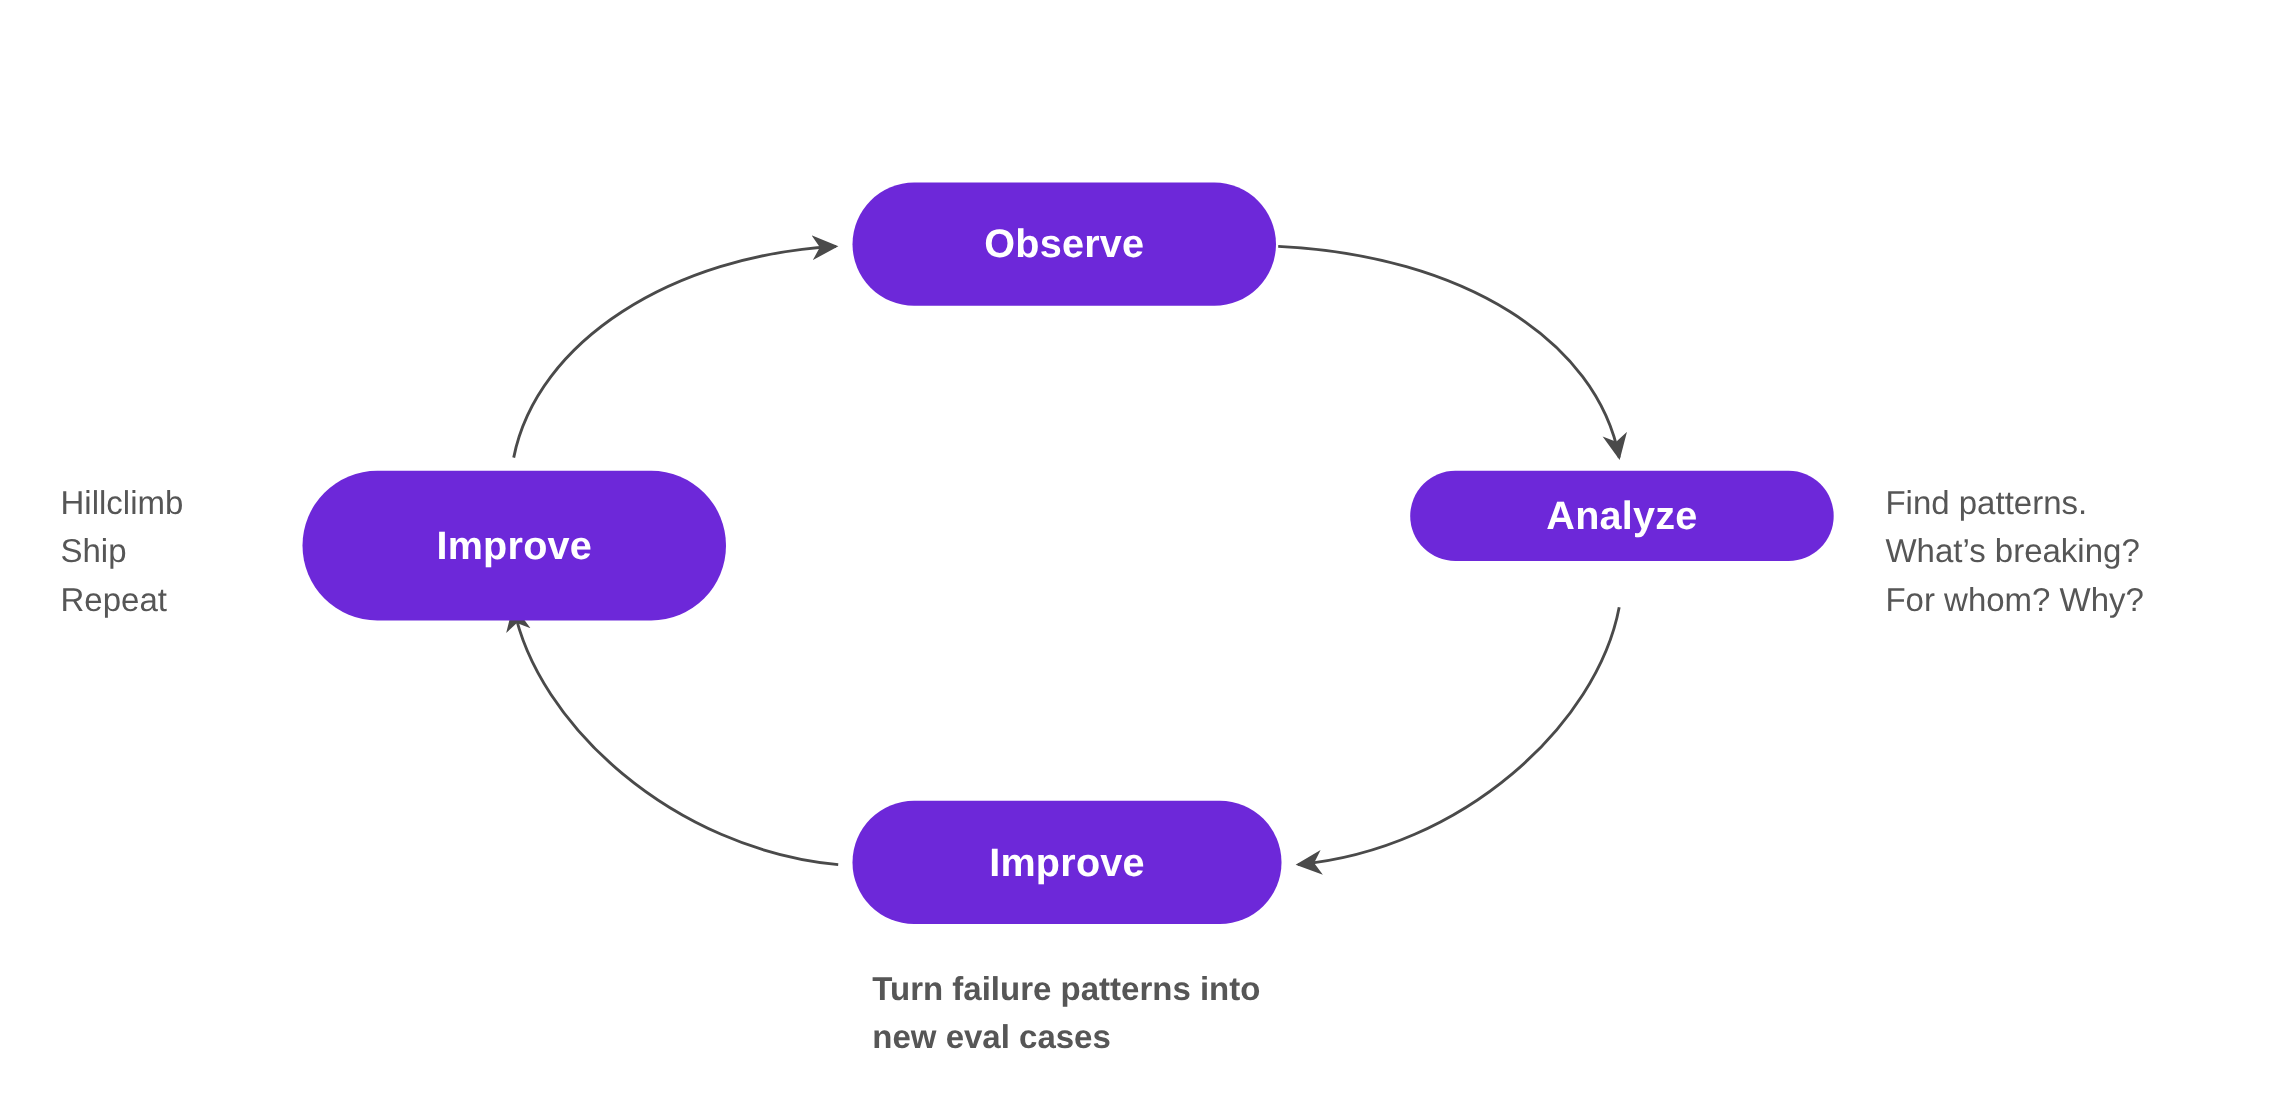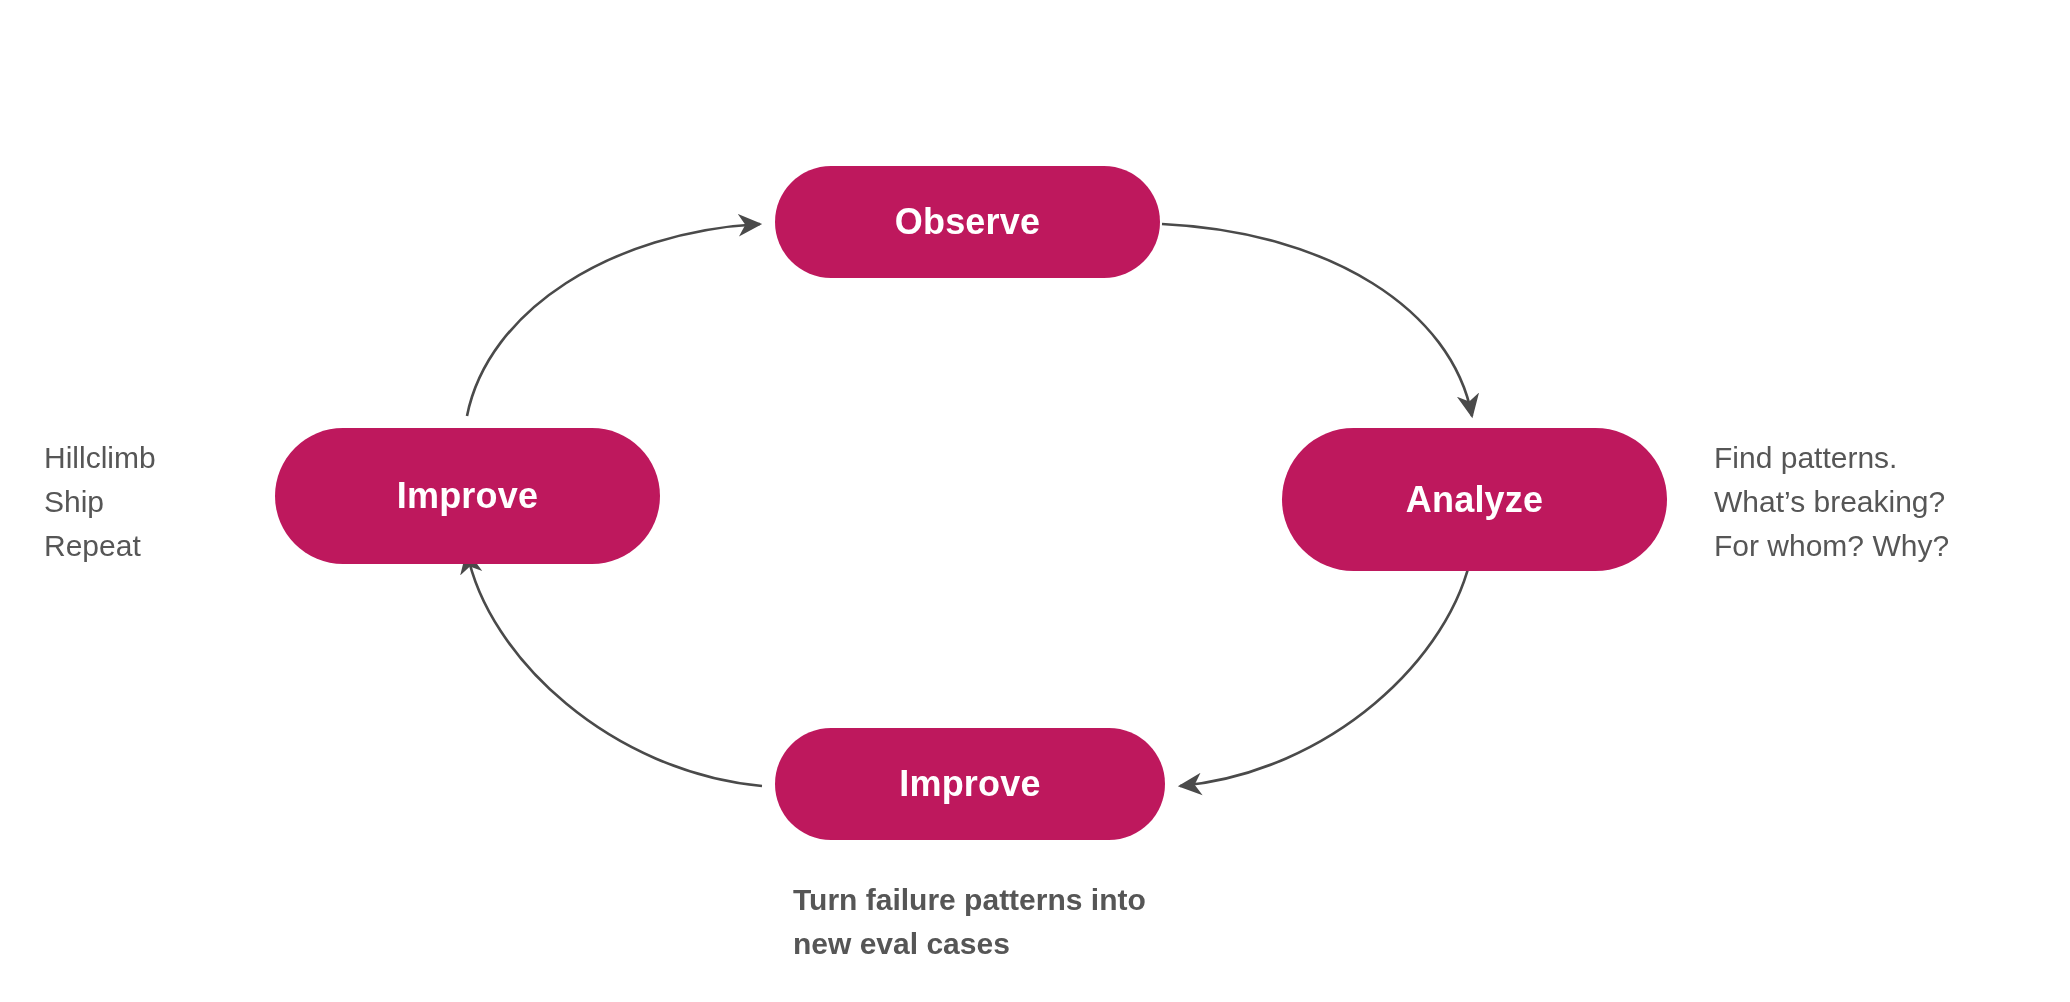--- a/index.html
+++ b/index.html
@@ -24,44 +24,44 @@
     left: 0;
     top: 0;
     width: 2070px;
     height: 1002px;
   }
   .node {
     position: absolute;
     display: flex;
     align-items: center;
     justify-content: center;
-    background: #be185d;
+    background: #6d28d9;
     border-radius: 999px;
     color: #ffffff;
     font-size: 36px;
     font-weight: bold;
     letter-spacing: 0.2px;
     white-space: nowrap;
   }
   #node-observe { left: 775px;  top: 166px; width: 385px; height: 112px; }
-  #node-analyze { left: 1282px; top: 428px; width: 385px; height: 143px; }
+  #node-analyze { left: 1282px; top: 428px; width: 385px; height: 82px; }
   #node-evaluate{ left: 775px;  top: 728px; width: 390px; height: 112px; }
   #node-improve { left: 275px;  top: 428px; width: 385px; height: 136px; }
 
   .note {
     position: absolute;
     color: #565656;
     font-size: 30px;
     line-height: 44px;
     white-space: pre-line;
   }
   #note-observe  { left: 793px;  top: 26px; }
   #note-analyze  { left: 1714px; top: 436px; }
   #note-evaluate { left: 793px;  top: 878px; font-weight: bold; }
-  #note-improve  { left: 44px;   top: 436px; }
+  #note-improve  { left: 55px;   top: 436px; }
 </style>
 </head>
 <body>
 
 <div id="canvas">
 
   <svg id="edges" viewBox="0 0 2070 1002" xmlns="http://www.w3.org/2000/svg">
     <defs>
       <marker id="arrow" viewBox="0 0 12 12" refX="10" refY="6" markerWidth="10" markerHeight="10" orient="auto-start-reverse">
         <path d="M 0 0.8 L 11 6 L 0 11.2 L 3.2 6 Z" fill="#4a4a4a"></path>

